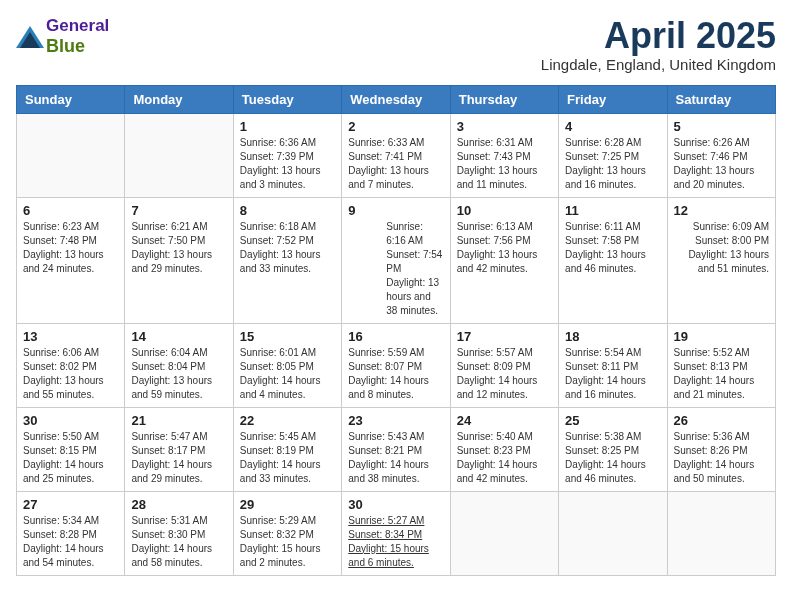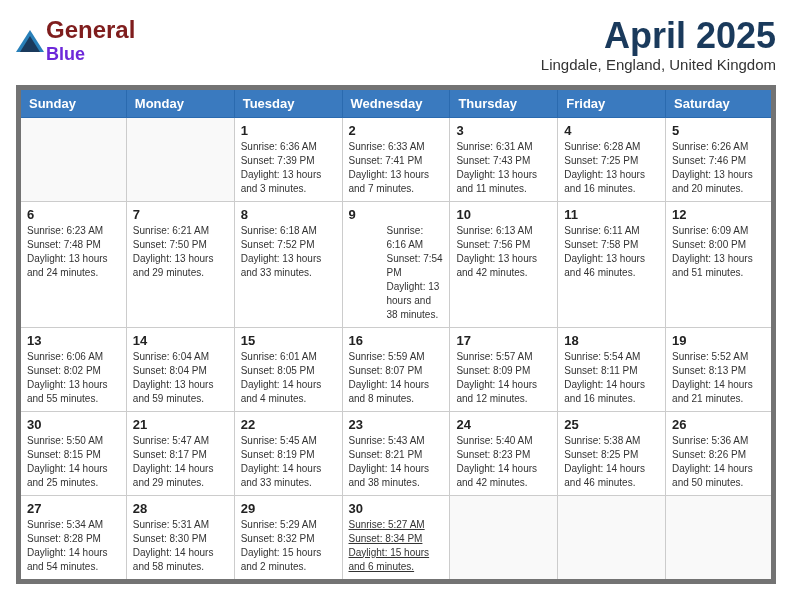--- a/index.html
+++ b/index.html
@@ -14,28 +14,28 @@
       display: flex;
       justify-content: space-between;
       align-items: flex-start;
       margin-bottom: 12px;
     }
     .logo {
       display: flex;
       align-items: center;
     }
     .logo-text-general {
-      font-size: 24px;
-      font-weight: bold;
-      color: #7f1d1d;
+      font-size: 17px;
+      font-weight: bold;
+      color: #4c1d95;
     }
     .logo-text-blue {
       font-size: 18px;
       font-weight: bold;
-      color: #6d28d9;
+      color: #4d7c0f;
     }
     .logo-icon {
       width: 28px;
       height: 22px;
       margin-right: 2px;
     }
     .title-block {
       text-align: right;
     }
     .month-title {
@@ -44,21 +44,21 @@
       color: #1a3a5c;
       line-height: 1.1;
     }
     .location {
       font-size: 15px;
       color: #333;
     }
     .calendar {
       width: 100%;
       border-collapse: collapse;
-      border: 5px solid #737373;
+      border: 1px solid #737373;
     }
     .calendar th {
       background-color: #3a7abf;
       color: #fff;
       font-size: 13px;
       font-weight: bold;
       padding: 6px 8px;
       text-align: left;
       border: 1px solid #2a6aaf;
     }
@@ -189,21 +189,21 @@
 Daylight: 13 hours and 42 minutes.</div>
         </td>
         <td>
           <span class="day-number">11</span>
           <div class="day-info" style="white-space: pre-line;">Sunrise: 6:11 AM
 Sunset: 7:58 PM
 Daylight: 13 hours and 46 minutes.</div>
         </td>
         <td>
           <span class="day-number">12</span>
-          <div class="day-info" style="white-space: pre-line;">Sunrise: 6:09 AM
+          <div class="day-info" style="white-space: pre-line; text-align: right;">Sunrise: 6:09 AM
 Sunset: 8:00 PM
 Daylight: 13 hours and 51 minutes.</div>
         </td>
       </tr>
       <tr class="week-row">
         <td>
           <span class="day-number">13</span>
           <div class="day-info" style="white-space: pre-line;">Sunrise: 6:06 AM
 Sunset: 8:02 PM
 Daylight: 13 hours and 55 minutes.</div>

